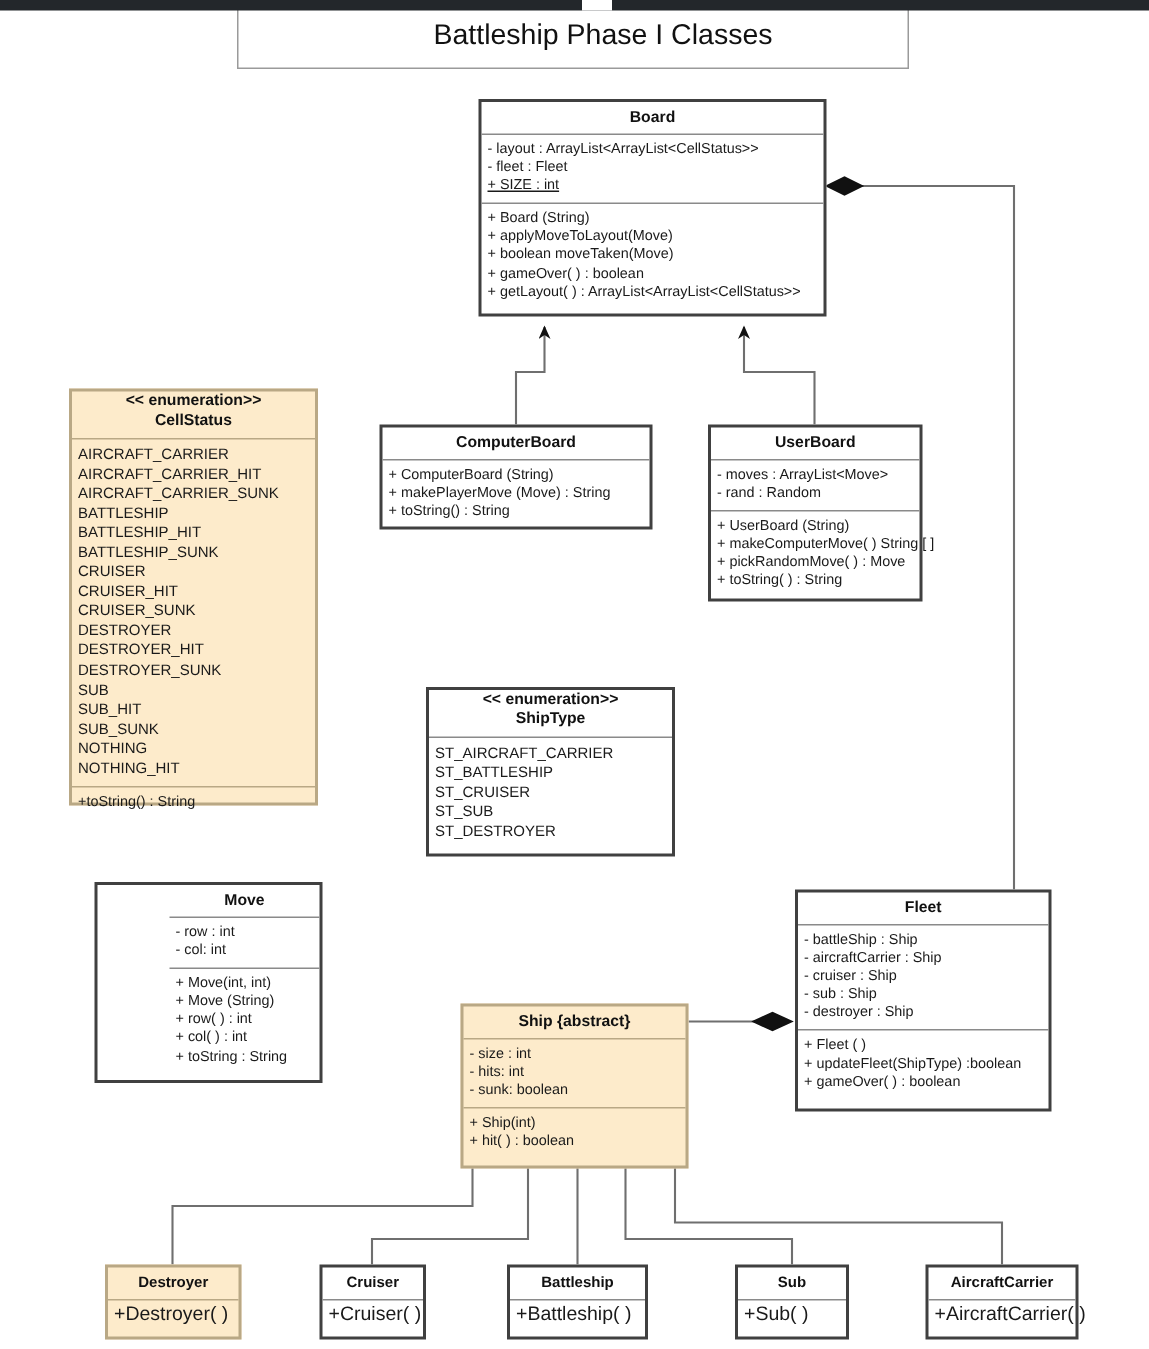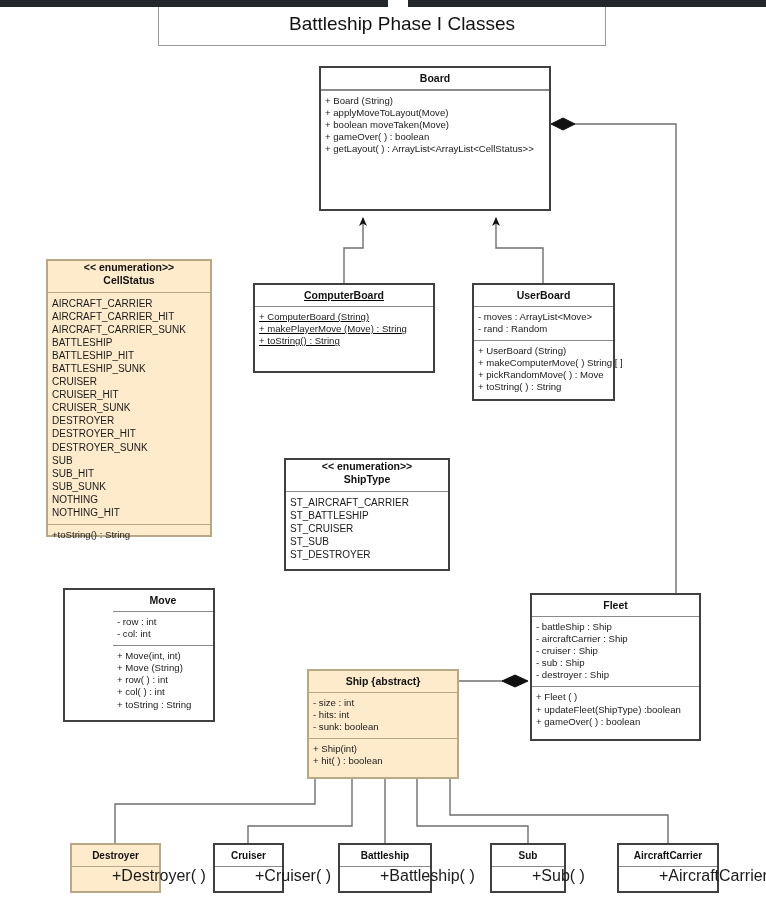--- a/index.html
+++ b/index.html
@@ -112,36 +112,36 @@
   .compartment.enum .line {
     font-size: 10px;
     line-height: 13.05px;
   }
 
   
   #title-box      { left: 158px; top: 2px;   width: 448px; height: 44px; padding-left: 40px; }
 
   #board          { left: 319px; top: 66px;  width: 232px; height: 145px; }
   #cellstatus     { left: 46px;  top: 259px; width: 166px; height: 278px; }
-  #computerboard  { left: 253px; top: 283px; width: 182px; height: 90px; text-decoration: underline; }
+  #computerboard  { left: 253px; top: 283px; width: 182px; height: 70px; }
   #userboard      { left: 472px; top: 283px; width: 143px; height: 118px; }
   #shiptype       { left: 284px; top: 458px; width: 166px; height: 113px; }
   #move           { left: 63px;  top: 588px; width: 152px; height: 134px; padding-left: 48px; }
   #fleet          { left: 530px; top: 593px; width: 171px; height: 148px; }
   #ship           { left: 307px; top: 653px; width: 152px; height: 110px; margin-top: 16px; }
 
   #destroyer      { left: 70px;  top: 843px; width: 91px;  height: 50px; }
   #cruiser        { left: 213px; top: 843px; width: 71px;  height: 50px; }
   #battleship     { left: 338px; top: 843px; width: 94px;  height: 50px; }
   #sub            { left: 490px; top: 843px; width: 76px;  height: 50px; }
   #aircraftcarrier{ left: 617px; top: 843px; width: 102px; height: 50px; }
 
   .small-class .box-title { font-size: 10px; padding: 4px 2px; }
   .small-class .compartment { padding: 3px 2px 3px 4px; }
-  .small-class .compartment .line { font-size: 16px; margin-left: 36px; }
+  .small-class .compartment .line { font-size: 13px; }
 </style>
 </head>
 <body>
 
 <div id="canvas">
 
   <div class="topbar"></div>
   <div class="topbar-notch"></div>
 
   <svg class="edges" width="766" height="899" viewBox="0 0 766 899">
@@ -175,20 +175,25 @@
     <polygon points="502,681 515,675 528,681 515,687" fill="#111111" stroke="#111111" stroke-width="1"></polygon>
   </svg>
 
   <div class="box titlebox" id="title-box">
     <div class="box-title big">Battleship Phase I Classes</div>
   </div>
 
   <div class="box" id="board">
     <div class="box-title">Board</div>
     <div class="divider"></div>
+    <div class="compartment">
+      <div class="line">- layout : ArrayList&lt;ArrayList&lt;CellStatus&gt;&gt;</div>
+      <div class="line">- fleet : Fleet</div>
+      <div class="line underline">+ SIZE : int</div>
+    </div>
     <div class="divider"></div>
     <div class="compartment">
       <div class="line">+ Board (String)</div>
       <div class="line">+ applyMoveToLayout(Move)</div>
       <div class="line">+ boolean moveTaken(Move)</div>
       <div class="line">+ gameOver( ) : boolean</div>
       <div class="line">+ getLayout( ) : ArrayList&lt;ArrayList&lt;CellStatus&gt;&gt;</div>
     </div>
   </div>
 

